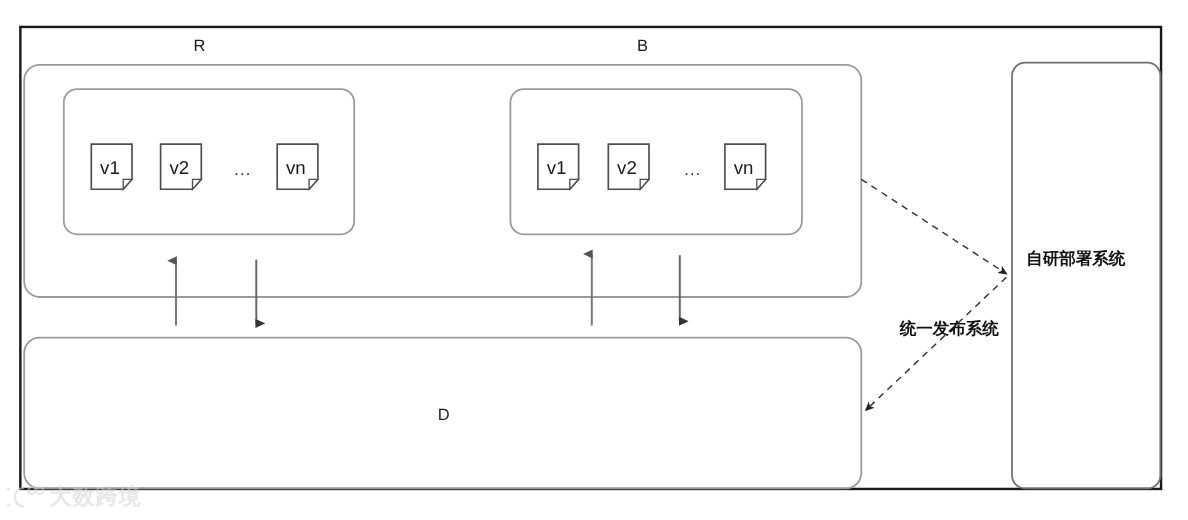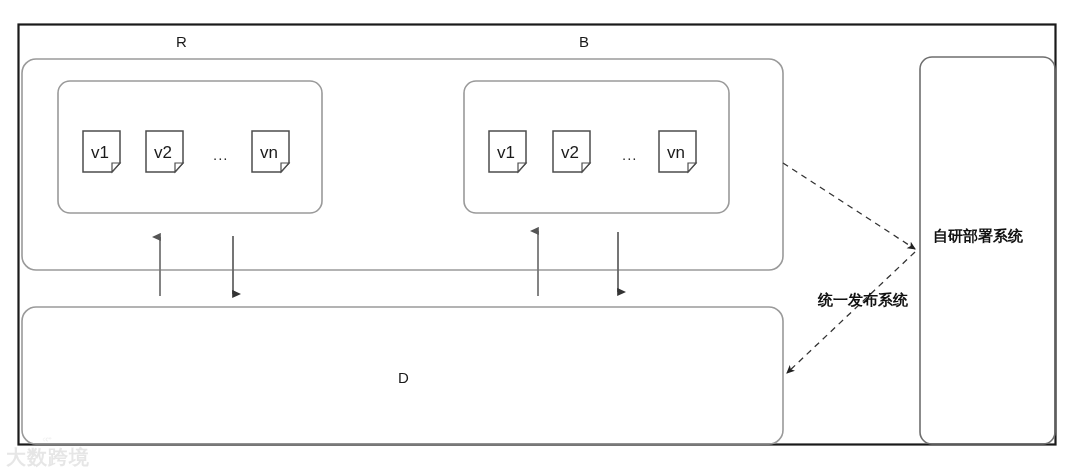--- a/index.html
+++ b/index.html
@@ -56,21 +56,20 @@
   .watermark {
     position: absolute;
     left: 6px;
     top: 437px;
     height: 30px;
     display: flex;
     align-items: center;
     gap: 5px;
     opacity: 0.55;
     pointer-events: none;
-    flex-direction: column;
   }
   .watermark-text {
     font-size: 20px;
     font-weight: 700;
     color: #d3d3d3;
     letter-spacing: 1px;
     line-height: 1;
   }
 </style>
 </head>

